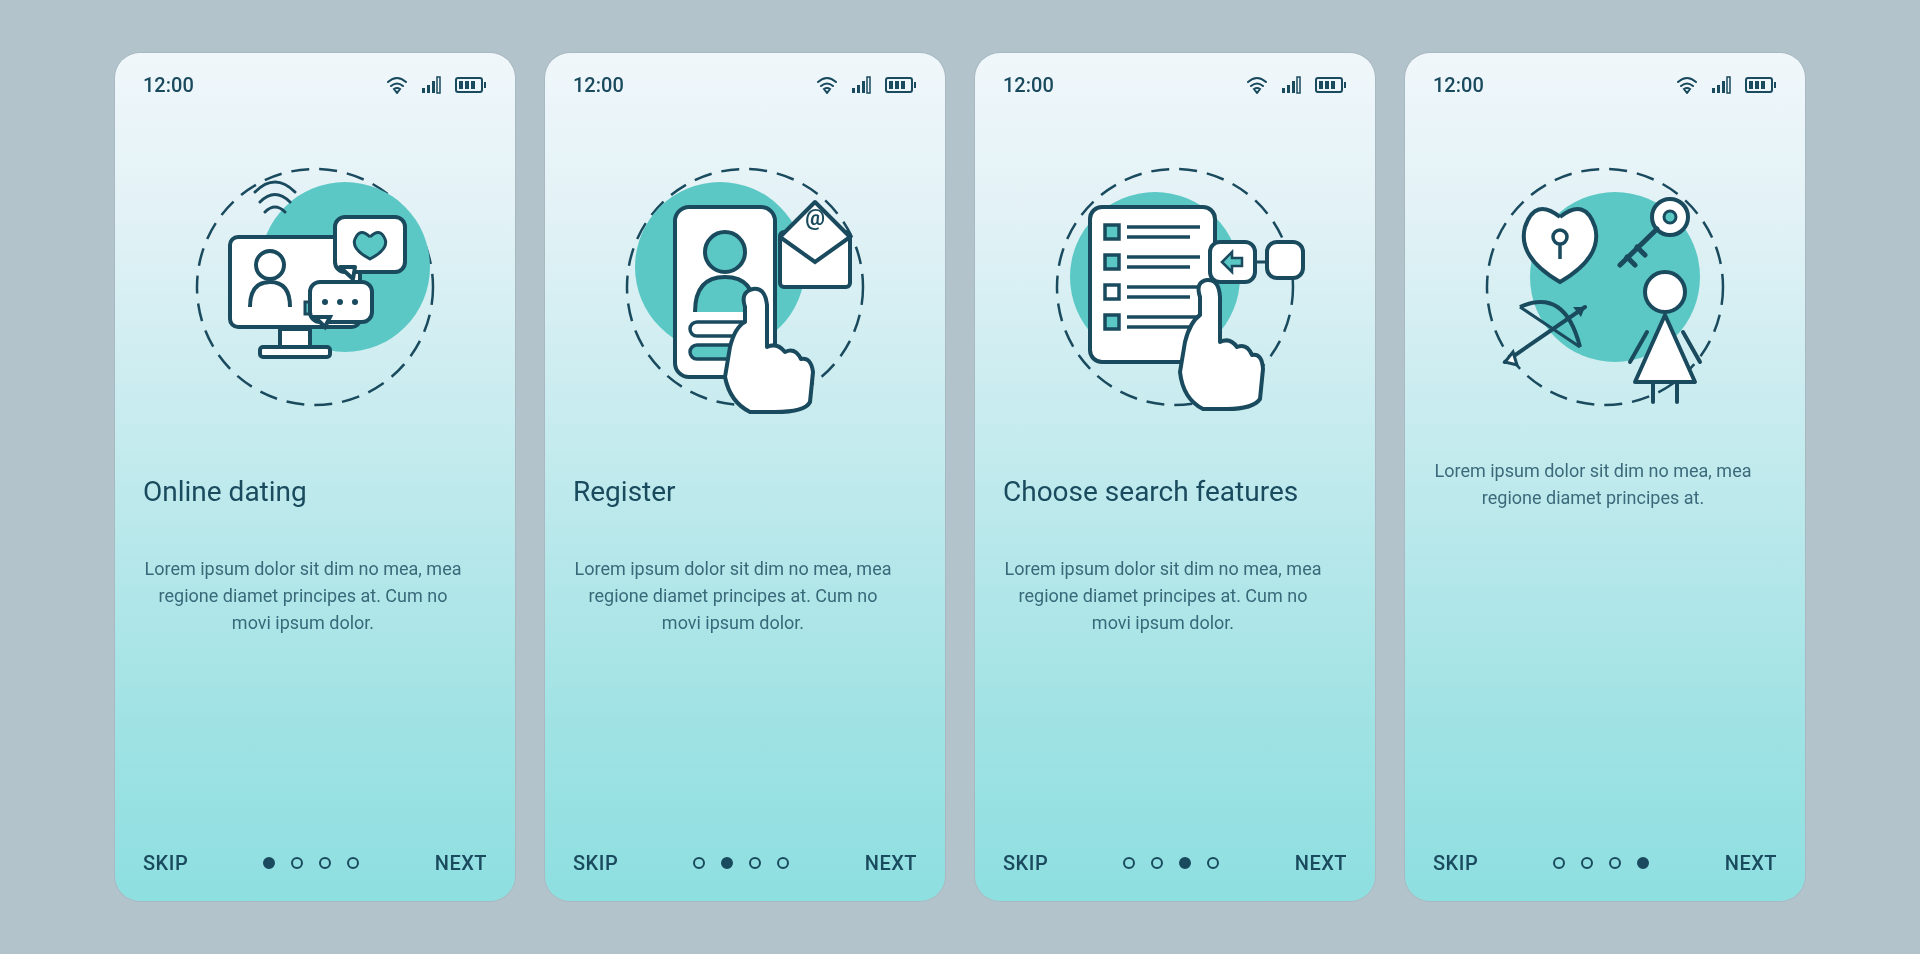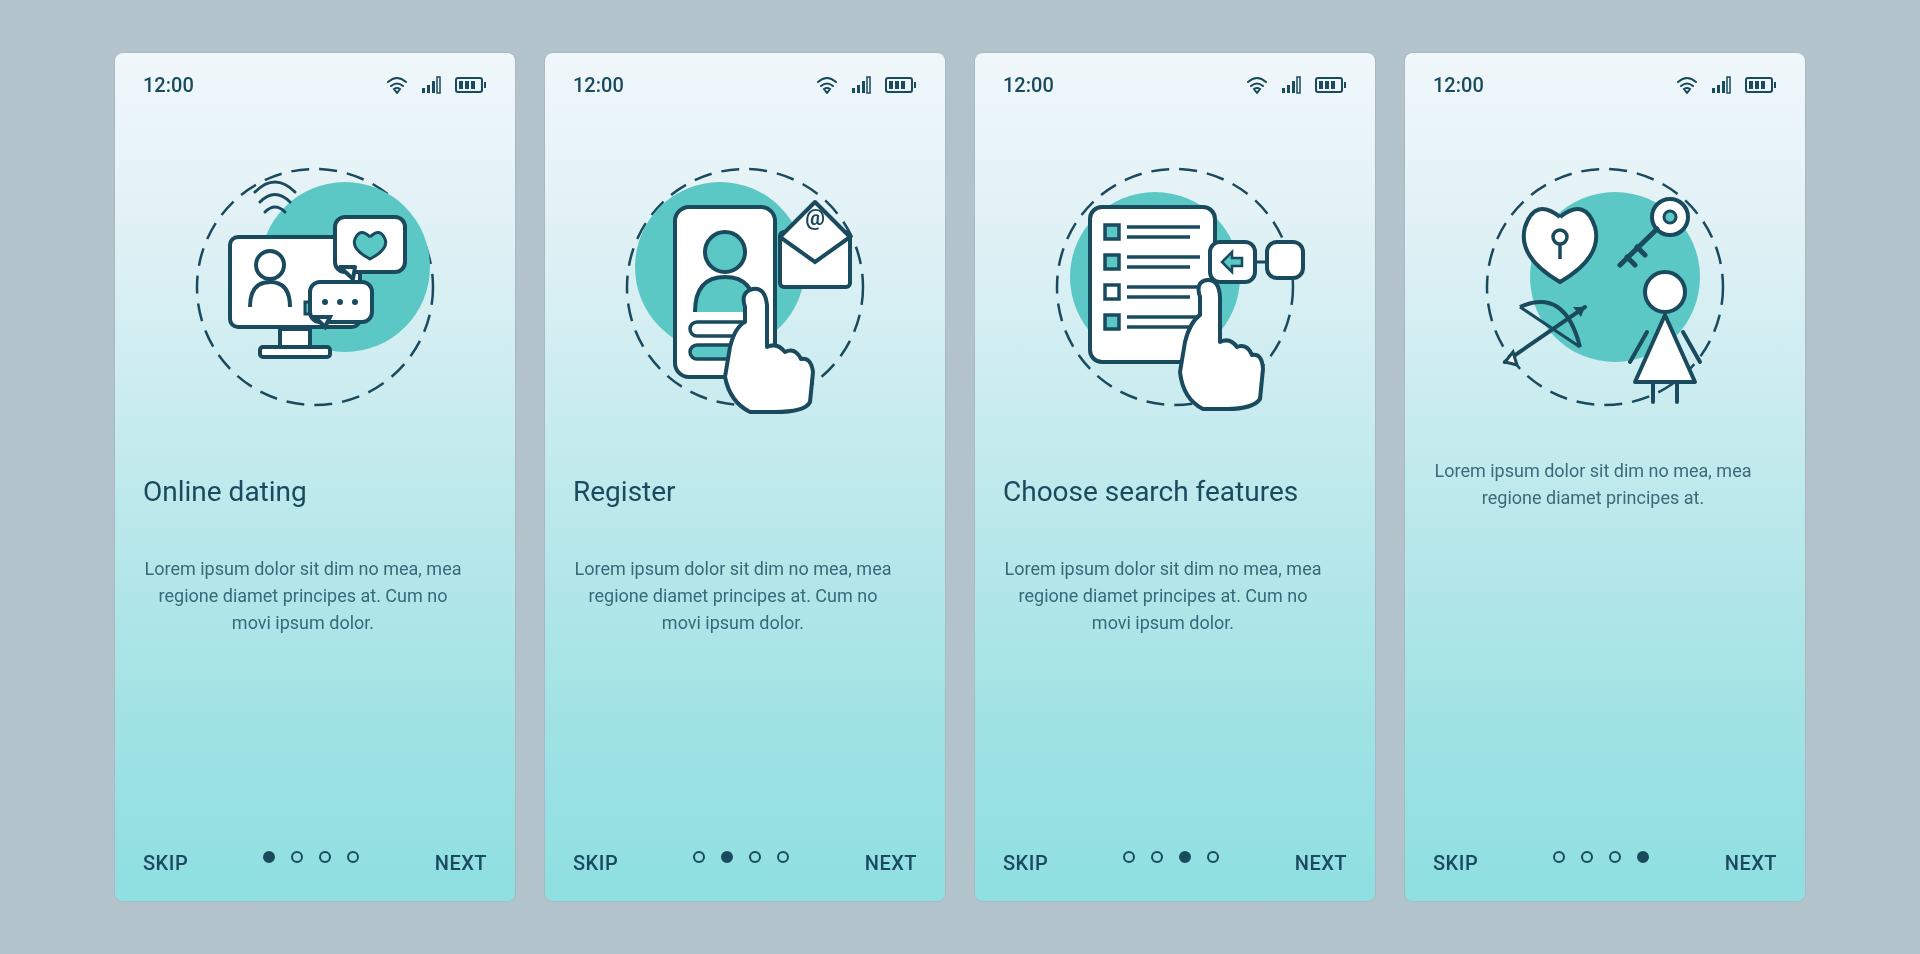--- a/index.html
+++ b/index.html
@@ -12,21 +12,21 @@
   *{box-sizing:border-box;margin:0;padding:0;}
   body{
     background:var(--bg);
     font-family: -apple-system, BlinkMacSystemFont, "Segoe UI", Roboto, Arial, sans-serif;
     width:1920px;height:954px;
     display:flex;align-items:center;justify-content:center;
     gap:30px;
   }
   .phone{
     width:400px;height:848px;
-    border-radius:8px;
+    border-radius:25px;
     background:linear-gradient(180deg,#f0f7fb 0%,#e3f2f6 18%,#9fe2e4 80%,#8edfe0 100%);
     position:relative;
     box-shadow:0 0 0 1px rgba(0,0,0,.05);
     display:flex;flex-direction:column;
     padding:20px 28px 26px;
     color:var(--navy);
   }
   .status-bar{
     display:flex;justify-content:space-between;align-items:center;
     font-size:20px;font-weight:500;
@@ -66,21 +66,21 @@
     margin-top:26px;
     border:2.5px solid var(--navy);
     background:transparent;
     color:var(--navy);
     font-size:24px;
     padding:14px 42px;
     border-radius:40px;
     cursor:pointer;
   }
   .nav{
-    display:flex;align-items:flex-start;justify-content:space-between;
+    display:flex;align-items:center;justify-content:space-between;
     font-size:20px;font-weight:500;letter-spacing:.5px;
     margin-top:auto;
   }
   .nav .skip,.nav .next{cursor:pointer;}
   .dots{display:flex;gap:16px;}
   .dot{
     width:12px;height:12px;border-radius:50%;
     border:2.5px solid var(--navy);
     background:transparent;
   }

